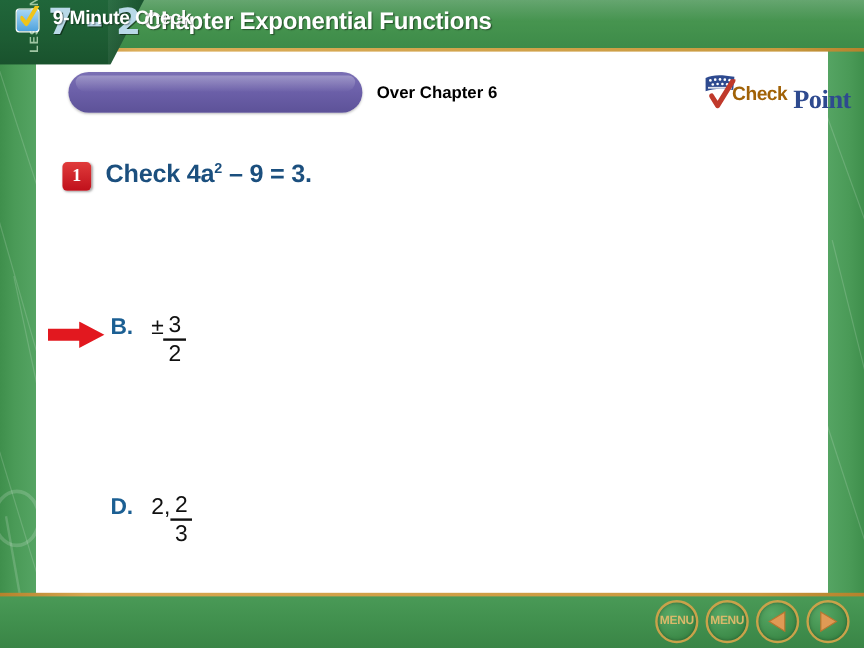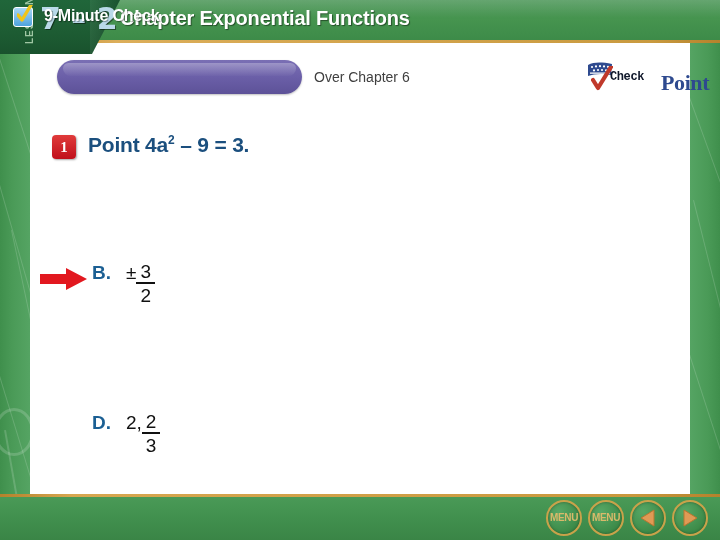--- a/index.html
+++ b/index.html
@@ -163,44 +163,44 @@
     position: absolute;
     left: 290px; top: 61px;
     width: 190px; height: 32px;
     background: #ffffff;
     border-radius: 14px 0 0 14px;
   }
   #over-label {
     position: absolute;
     left: 314px; top: 69px;
     font-size: 14px;
-    font-weight: normal;
-    color: #404040;
+    font-weight: bold;
+    color: #000000;
     white-space: nowrap;
   }
 
   
   #checkpoint-logo {
     position: absolute;
     left: 585px; top: 62px;
     width: 110px; height: 32px;
   }
   #cp-flag {
     position: absolute; left: 2px; top: 0px;
     width: 26px; height: 18px;
   }
   #cp-tick {
     position: absolute; left: 6px; top: 4px;
     width: 22px; height: 26px;
   }
   #cp-check-word {
     position: absolute; left: 25px; top: 8px;
-    font-size: 12px; font-weight: bold;
-    color: #0f172a; letter-spacing: -0.4px;
-    font-family: Liberation Mono, monospace;
+    font-size: 16px; font-weight: bold;
+    color: #a16207; letter-spacing: -0.4px;
+    font-family: Liberation Sans, sans-serif;
     white-space: nowrap;
   }
   #cp-point-word {
     position: absolute; left: 76px; top: 8px;
     font-size: 22px; font-weight: bold;
     color: #2e4a8f; letter-spacing: -0.4px;
     font-family: "Liberation Serif", serif;
     white-space: nowrap;
   }
 
@@ -388,21 +388,21 @@
     <svg id="cp-tick" viewBox="0 0 22 26">
       <path d="M2 14 L7 22 L20 1" stroke="#c0392b" stroke-width="4.2" fill="none" stroke-linecap="round" stroke-linejoin="round"></path>
     </svg>
     <div id="cp-check-word">Check</div>
     <div id="cp-point-word">Point</div>
   </div>
 
   <div id="q-badge">
     <span>1</span>
   </div>
-  <div id="q-text"><span>Point 4a</span><sup>2</sup><span> – 9 = 3.</span></div>
+  <div id="q-text"><span>Check 4a</span><sup>2</sup><span> – 9 = 3.</span></div>
 
 
   <div class="choice" id="choice-b">
     <span class="ltr">B.</span><span class="val">±</span><span class="frac">
       <span class="num">3</span>
       <span class="den">2</span>
     </span>
   </div>
 
 

